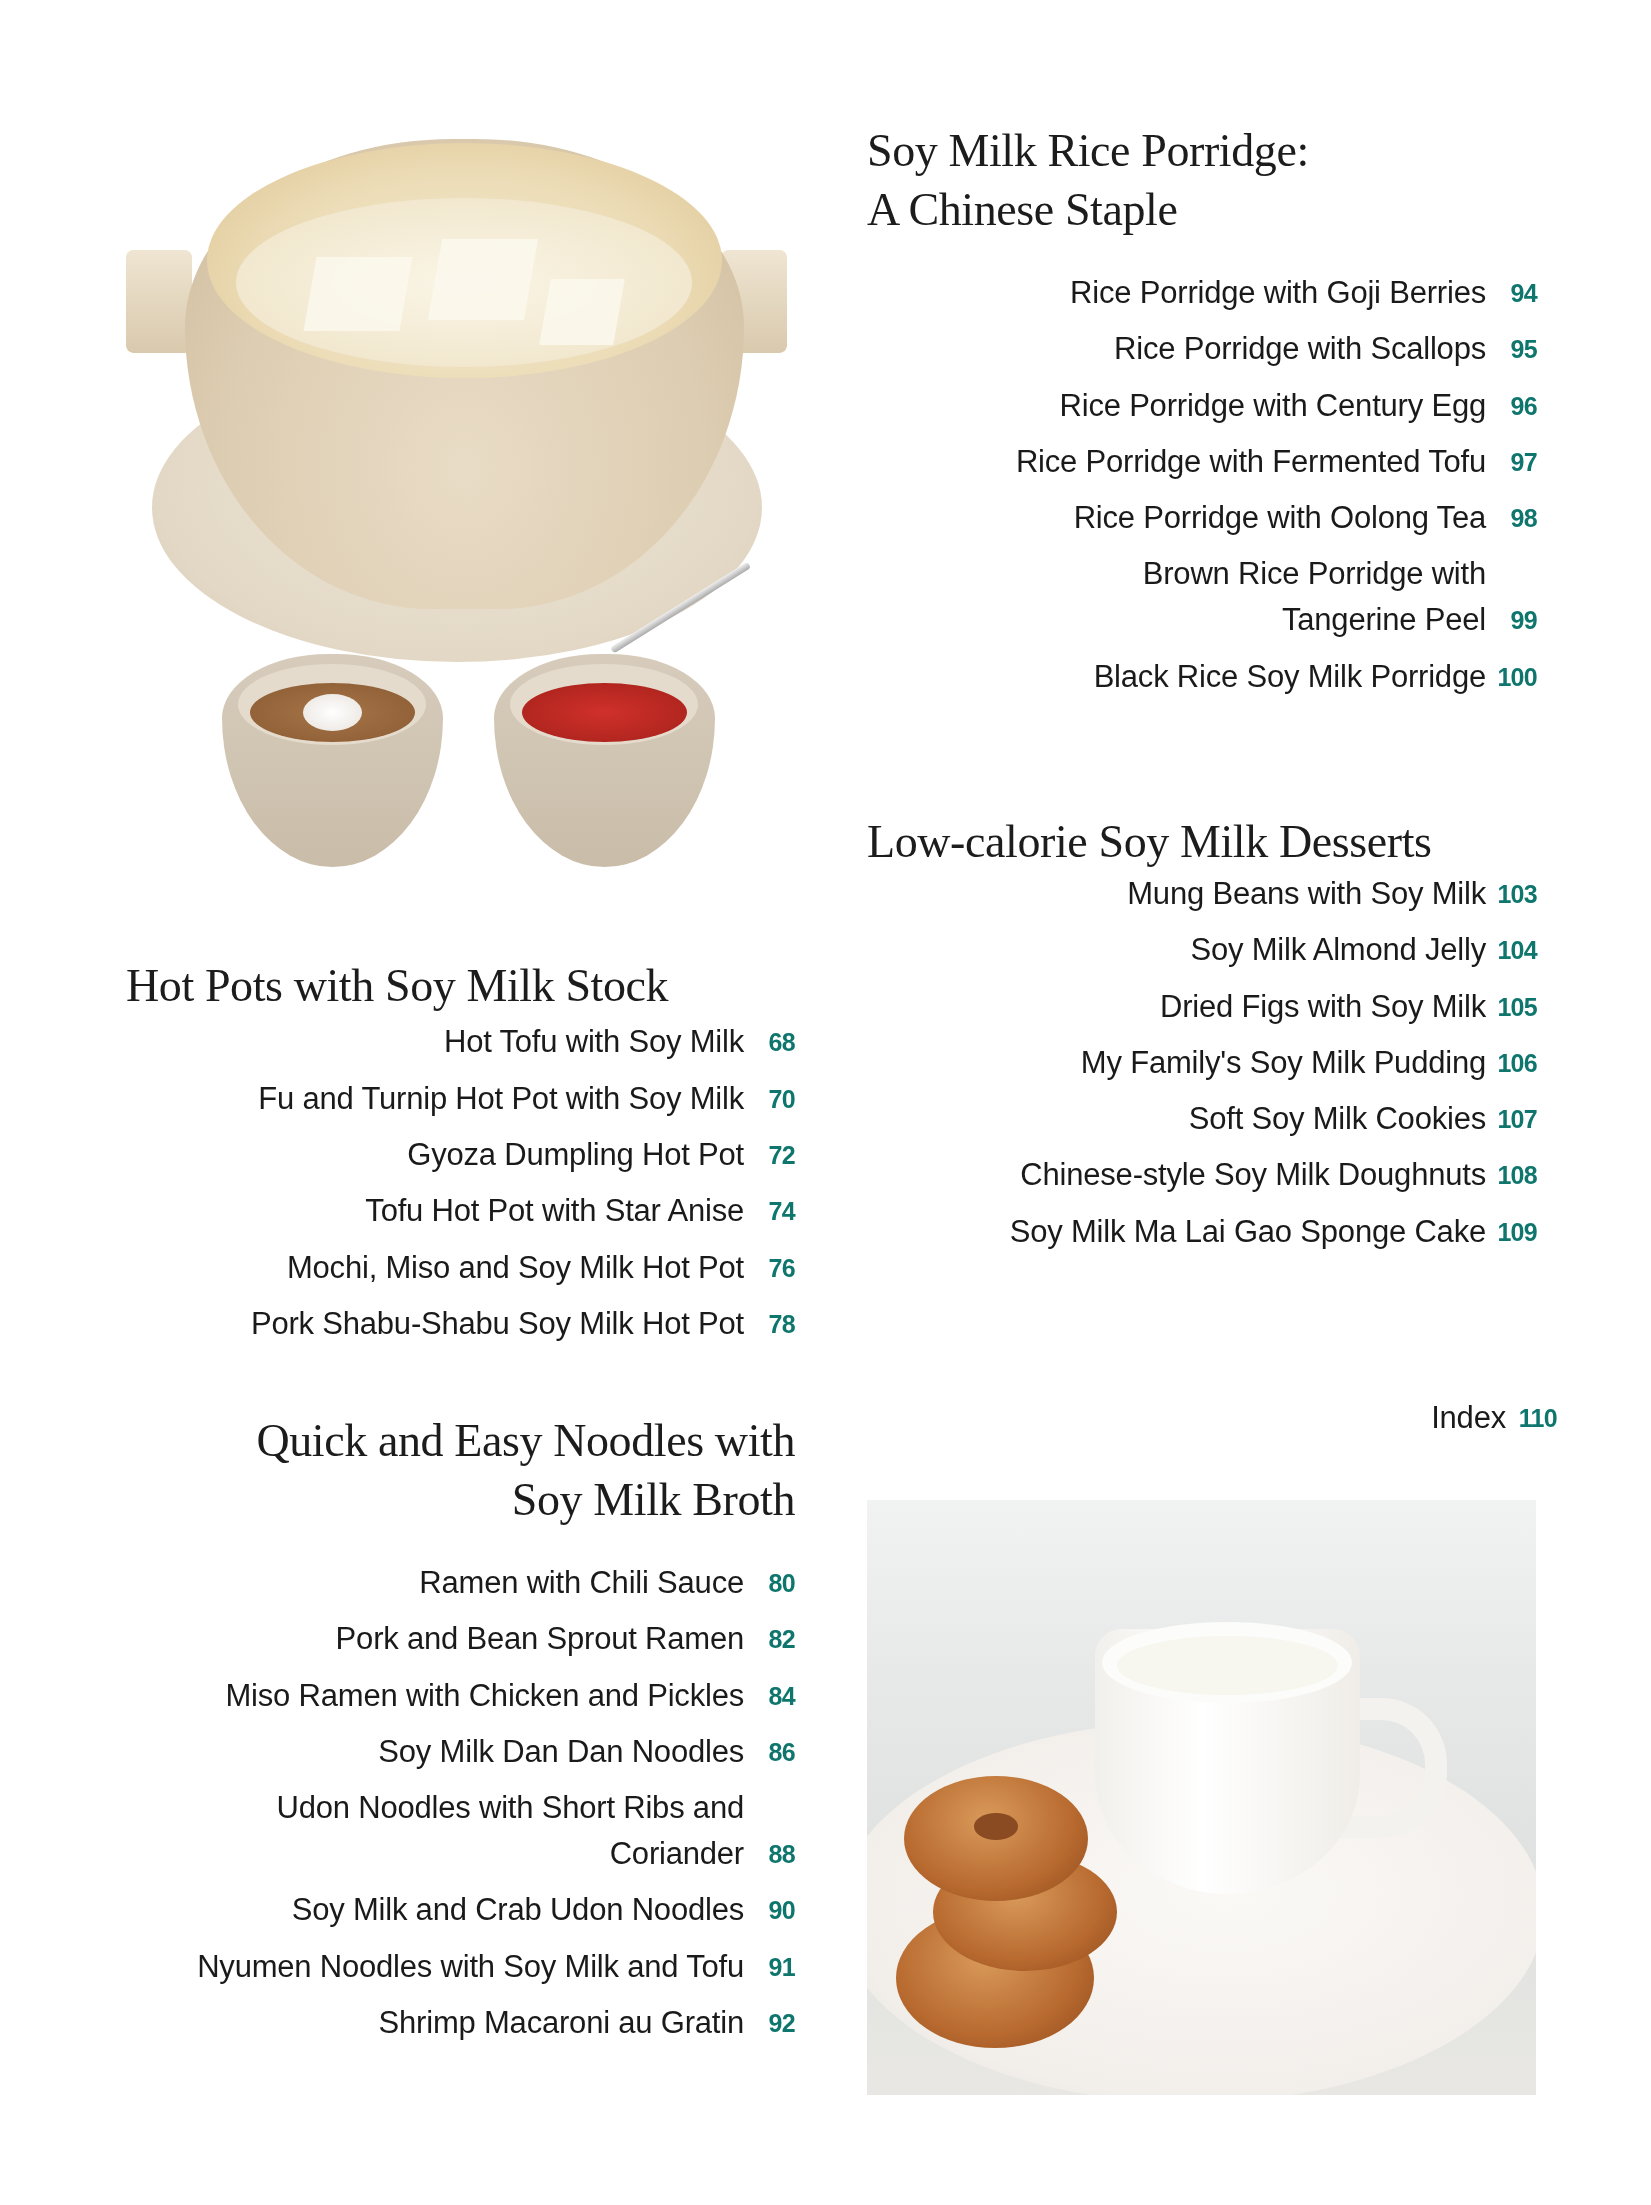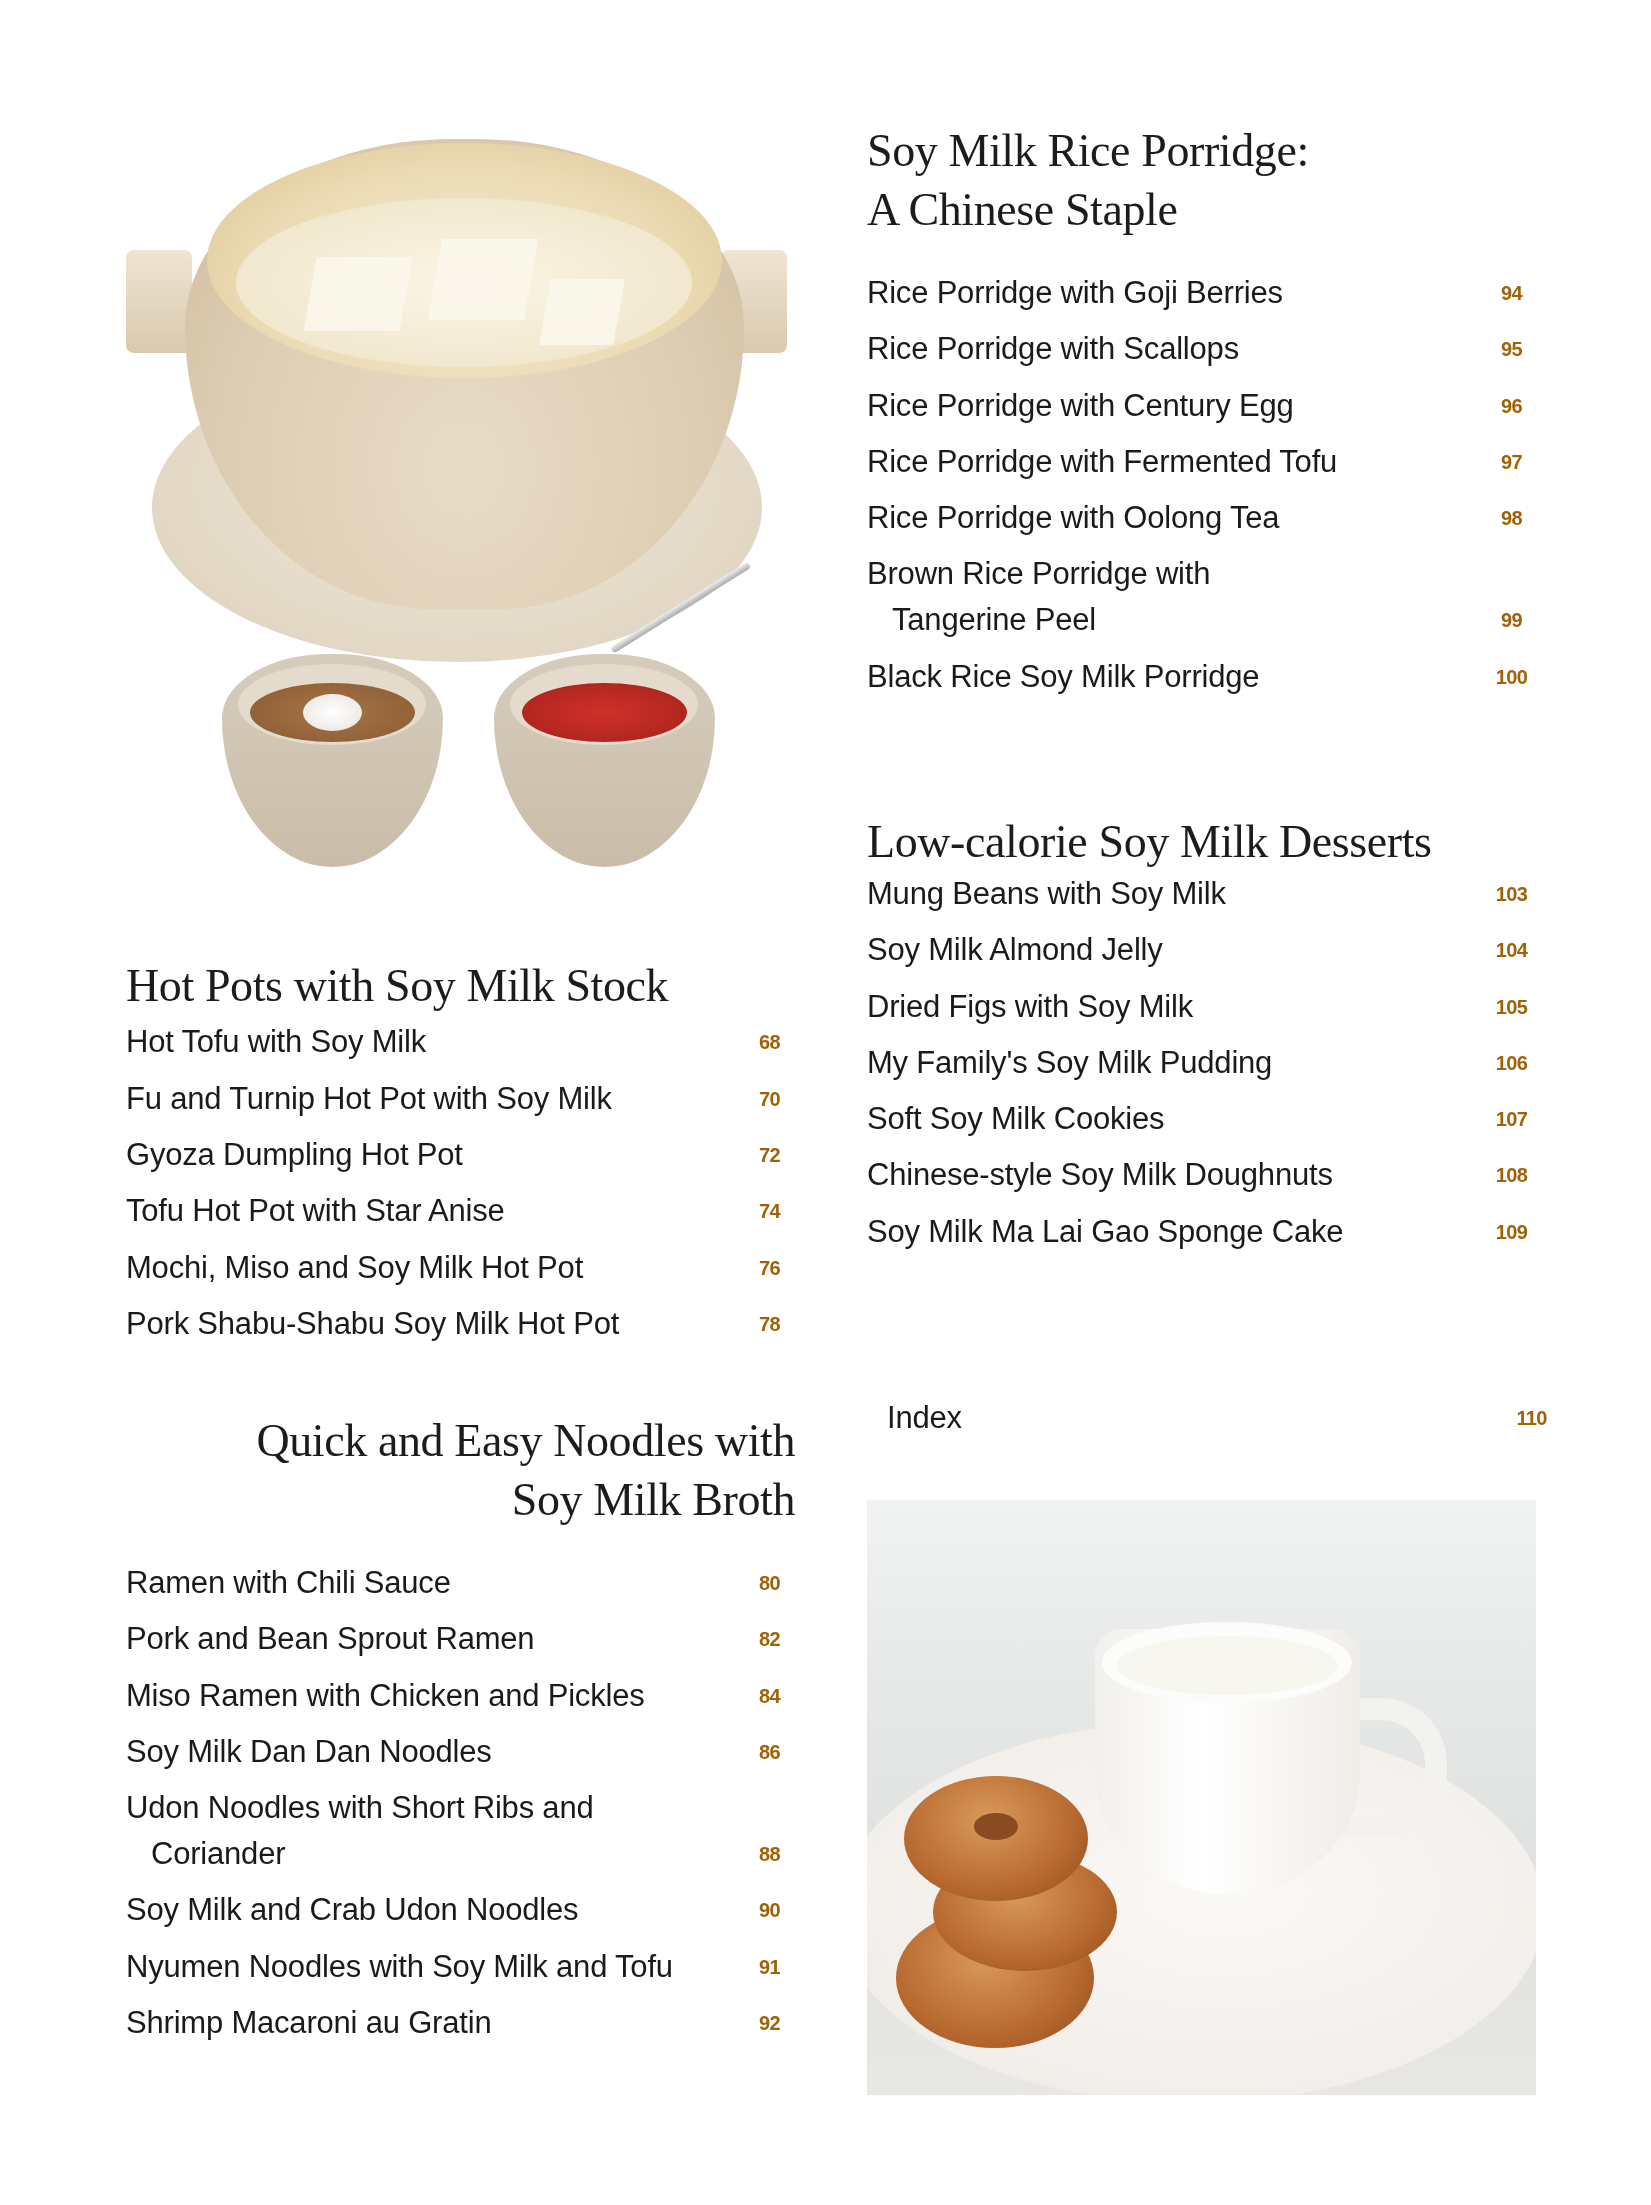--- a/index.html
+++ b/index.html
@@ -3,23 +3,23 @@
 <meta charset="utf-8">
 <style>
   html, body { margin: 0; padding: 0; background: #ffffff; }
   body { width: 1652px; height: 2205px; position: relative; overflow: hidden; font-family: "Liberation Sans", sans-serif; color: #1a1a1a; }
   .col { position: absolute; }
   .left { left: 126px; width: 669px; }
   .right { left: 867px; width: 670px; }
   .heading { font-family: "Liberation Serif", "DejaVu Serif", serif; font-size: 46px; line-height: 59px; font-weight: normal; color: #1c1c1c; margin: 0; letter-spacing: -0.4px; }
   .entries { list-style: none; margin: 0; padding: 0; }
   .entry { display: flex; justify-content: space-between; align-items: flex-end; font-size: 31px; line-height: 46px; margin-bottom: 10.3px; letter-spacing: -0.2px; }
-  .entry .title { flex: 1; }
+  .entry .title { flex: 1; text-align: right; }
   .entry .title .cont { display: block; padding-left: 25px; }
-  .entry .page { font-size: 20px; min-width: 51px; text-align: center; font-weight: bold; letter-spacing: -0.7px; color: #a16207; }
+  .entry .page { font-size: 25px; min-width: 51px; text-align: right; font-weight: bold; letter-spacing: -0.7px; color: #0f766e; }
   .photo { position: absolute; overflow: hidden; }
   
   #hotpot { left: 126px; top: 110px; width: 662px; height: 779px; background: #fff; }
   #hotpot .plate { position: absolute; left: 26px; top: 243px; width: 610px; height: 309px; border-radius: 50%; background: radial-gradient(ellipse at 50% 40%, #efe7da 0%, #e3d8c5 70%, #d4c8b4 100%); }
   #hotpot .pot { position: absolute; left: 59px; top: 29px; width: 559px; height: 470px; border-radius: 48% 48% 44% 44% / 40% 40% 60% 60%; background: radial-gradient(ellipse at 50% 70%, #e9dcc6 0%, #ddcdb2 60%, #cfbc9d 100%); }
   #hotpot .rim { position: absolute; left: 81px; top: 33px; width: 515px; height: 235px; border-radius: 50%; background: radial-gradient(ellipse at 50% 60%, #f5ecd5 0%, #ecdcb6 55%, #dcc391 100%); }
   #hotpot .milk { position: absolute; left: 110px; top: 88px; width: 456px; height: 169px; border-radius: 50%; background: radial-gradient(ellipse at 50% 50%, #faf5e6 0%, #f2e8cf 70%, #e8d6ac 100%); }
   #hotpot .tofu { position: absolute; background: #fbf7ec; opacity: 0.9; }
   #hotpot .handle { position: absolute; top: 140px; width: 66px; height: 103px; background: linear-gradient(#efe5d2, #d9c9ad); border-radius: 7.4px; }
   #hotpot .bowl { position: absolute; top: 544px; width: 221px; height: 213px; border-radius: 48% 48% 50% 50% / 30% 30% 70% 70%; background: linear-gradient(#d7ccbc, #c9bda9); }

